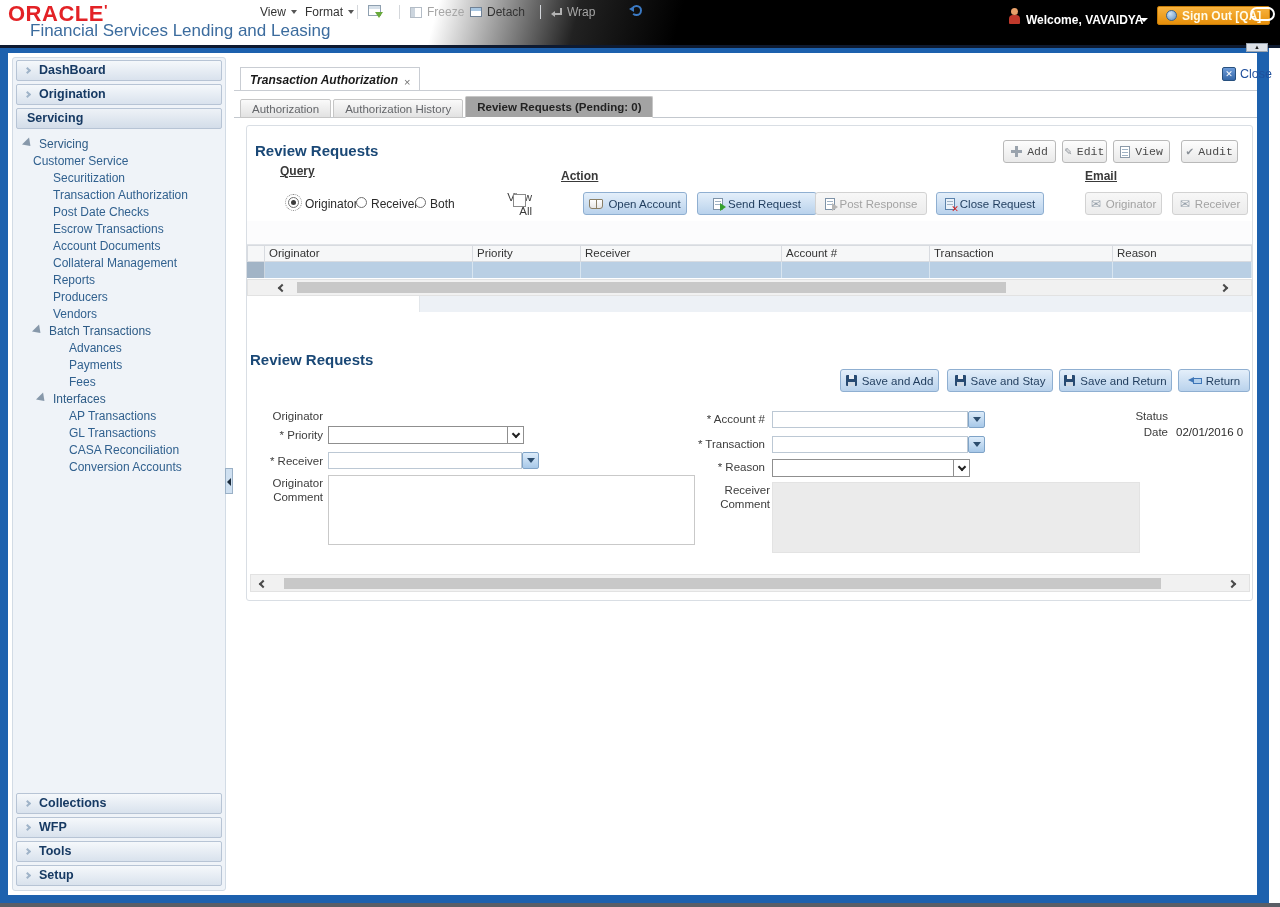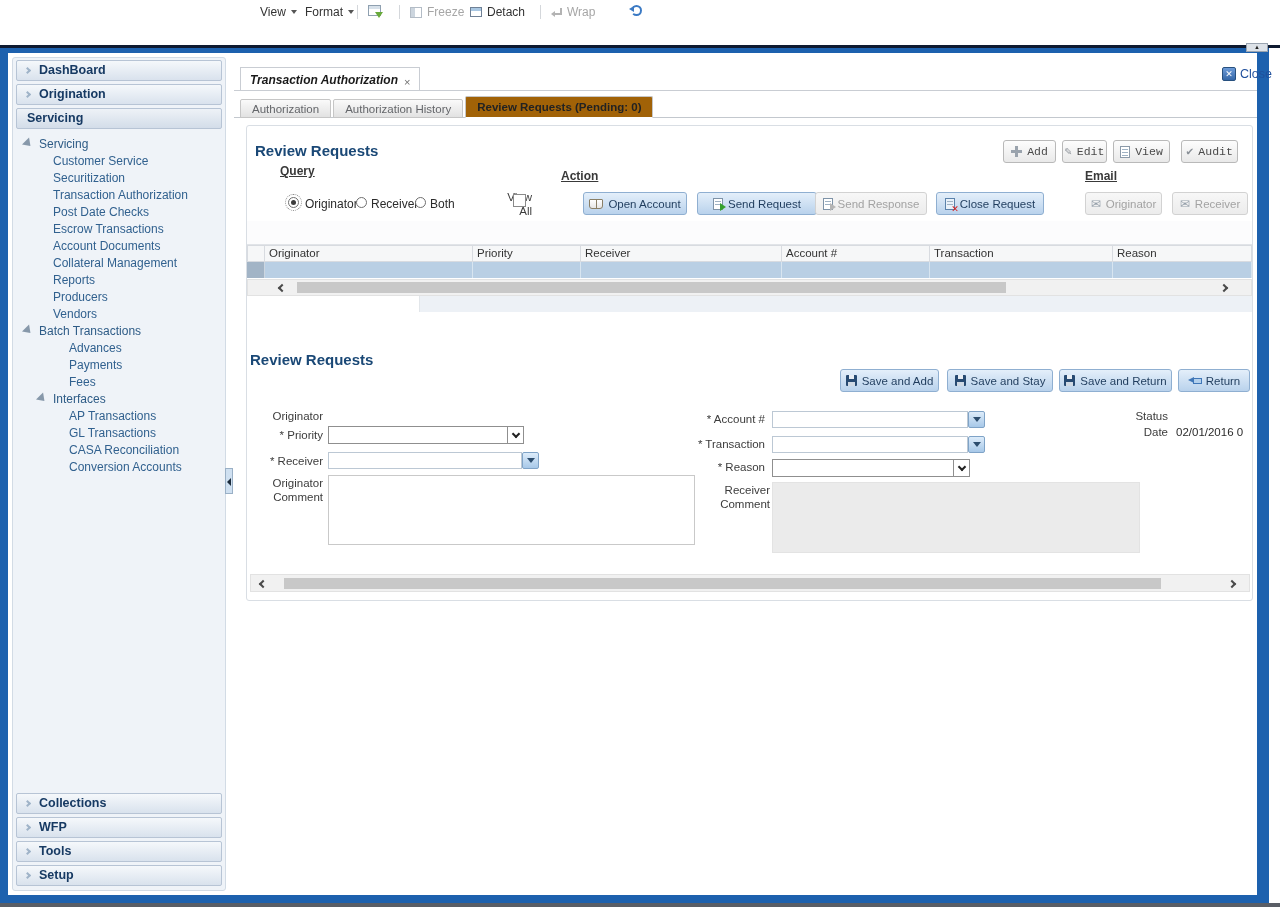--- a/index.html
+++ b/index.html
@@ -58,21 +58,21 @@
   .tab-rule { position:absolute; left:234px; top:90px; width:1023px; border-top:1px solid #c9cdd3; }
   .close-link { position:absolute; left:1222px; top:67px; display:flex; align-items:center; gap:4px; cursor:pointer; }
   .ic-close-blue { width:14px; height:14px; border-radius:2px; background:linear-gradient(#6d9bd8,#3567a8); border:1px solid #27507f;
                    color:#fff; font-size:9px; font-weight:bold; display:flex; align-items:center; justify-content:center; }
   .close-txt { font-size:12.5px; color:#1f4f9c; }
 
   
   .subtabs { position:absolute; left:240px; top:96px; height:22px; display:flex; align-items:flex-end; gap:2px; z-index:2; }
   .stab { height:19px; display:inline-flex; align-items:center; padding:0 11px; font-size:11.5px; color:#64666a;
           background:linear-gradient(#fafafa,#e2e2e2); border:1px solid #c6c6c6; border-radius:2px 2px 0 0; cursor:pointer; }
-  .stab.active { height:22px; background:#a16207; border-bottom:1px solid #fff; color:#222; font-weight:bold; }
+  .stab.active { height:22px; background:#a3a3a3; border-bottom:1px solid #fff; color:#222; font-weight:bold; }
   .subtab-rule { position:absolute; left:234px; top:117px; width:1023px; border-top:1px solid #c3c8ce; z-index:1; }
 
   
   .panel { position:absolute; border:1px solid #d9dee4; border-radius:3px; background:#fff; }
   .sec-title { position:absolute; font-size:15px; font-weight:bold; color:#1a4876; }
   .grp-lbl { position:absolute; font-size:12px; font-weight:bold; color:#393939; text-decoration:underline; }
 
   
   .btn { position:absolute; height:23px; display:flex; align-items:center; justify-content:center; gap:5px;
          border-radius:3px; font-size:11.5px; cursor:pointer; }
@@ -163,39 +163,51 @@
   .ic-wrap::before { content:""; position:absolute; left:3px; top:0; width:6px; height:5px; border-right:2px solid #b3b3b3; border-bottom:2px solid #b3b3b3; }
   .ic-wrap::after  { content:""; position:absolute; left:0; top:3px; border-top:3px solid transparent; border-bottom:3px solid transparent; border-right:4px solid #b3b3b3; }
   .ic-qbe { width:13px; height:11px; border:1px solid #8fa0b0; background:linear-gradient(#d7e1ea 0 3px,#fff 3px); }
   .ic-qbe::after { content:""; position:absolute; right:-3px; bottom:-3px; border-top:6px solid #69aa3b; border-left:4px solid transparent; border-right:4px solid transparent; }
 </style>
 </head>
 <body>
 
 <div class="page">
 
+  <div class="hdr">
+    <div class="logo">ORACLE</div>
+    <div class="product">Financial Services Lending and Leasing</div>
+    <span class="ic-person"></span>
+    <div class="welcome">Welcome, VAVAIDYA</div>
+    <span class="caret-w"></span>
+    <div class="signout">
+      <span class="ic-globe"></span>
+      <span>Sign Out [QA]</span>
+    </div>
+    <span class="ic-oval"></span>
+  </div>
   <div class="hdr-line"></div>
 
   <div class="frame"></div>
   <div class="right-col"></div>
   <div class="inner"></div>
   <div class="bottom-strip"></div>
   <div class="collapse-top">▲</div>
 
   <div class="sidebar">
     <div class="acc"><span class="chv"></span><span>DashBoard</span></div>
     <div class="acc"><span class="chv"></span><span>Origination</span></div>
     <div class="acc active"><span>Servicing</span></div>
 
     <div class="tree">
       <div class="tnode root" style="padding-left:10px">
           <span class="tri"></span>
           <span>Servicing</span>
         </div>
-      <div class="tnode" style="padding-left:40px">
+      <div class="tnode" style="padding-left:20px">
           <span>Customer Service</span>
         </div>
       <div class="tnode" style="padding-left:40px">
           <span>Securitization</span>
         </div>
       <div class="tnode" style="padding-left:40px">
           <span>Transaction Authorization</span>
         </div>
       <div class="tnode" style="padding-left:40px">
           <span>Post Date Checks</span>
@@ -211,21 +223,21 @@
         </div>
       <div class="tnode" style="padding-left:40px">
           <span>Reports</span>
         </div>
       <div class="tnode" style="padding-left:40px">
           <span>Producers</span>
         </div>
       <div class="tnode" style="padding-left:40px">
           <span>Vendors</span>
         </div>
-      <div class="tnode root" style="padding-left:10px">
+      <div class="tnode root" style="padding-left:20px">
           <span class="tri"></span>
           <span>Batch Transactions</span>
         </div>
       <div class="tnode" style="padding-left:56px">
           <span>Advances</span>
         </div>
       <div class="tnode" style="padding-left:56px">
           <span>Payments</span>
         </div>
       <div class="tnode" style="padding-left:56px">
@@ -312,21 +324,21 @@
   <div class="btn btn-blue" style="left:583px;top:192px;width:104px">
       <span class="ic ic-book"></span>
       <span>Open Account</span>
     </div>
   <div class="btn btn-blue" style="left:697px;top:192px;width:120px">
       <span class="ic ic-doc green"></span>
       <span>Send Request</span>
     </div>
   <div class="btn btn-dis" style="left:815px;top:192px;width:112px">
       <span class="ic ic-doc grayar"></span>
-      <span>Send Response</span>
+      <span>Post Response</span>
     </div>
   <div class="btn btn-blue" style="left:936px;top:192px;width:108px">
       <span class="ic ic-doc redx"></span>
       <span>Close Request</span>
     </div>
   <div class="btn btn-dis" style="left:1085px;top:192px;width:77px">
       <span class="ic-env">✉</span>
       <span>Originator</span>
     </div>
   <div class="btn btn-dis" style="left:1172px;top:192px;width:76px">

